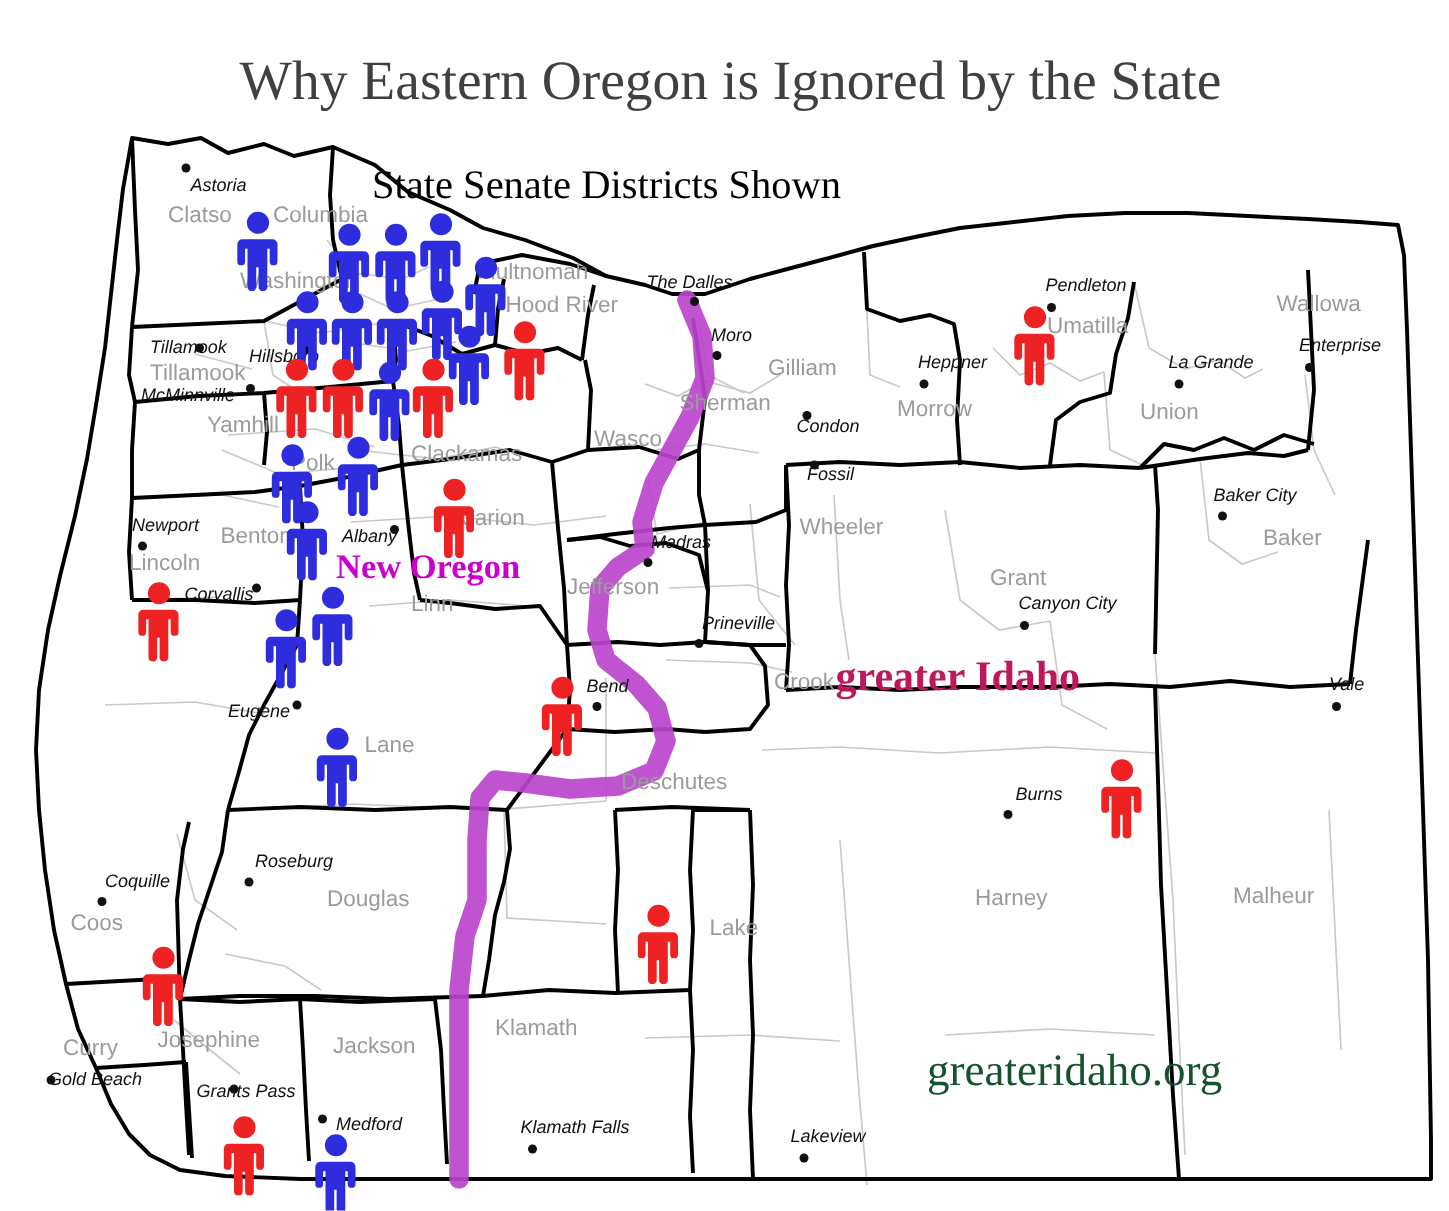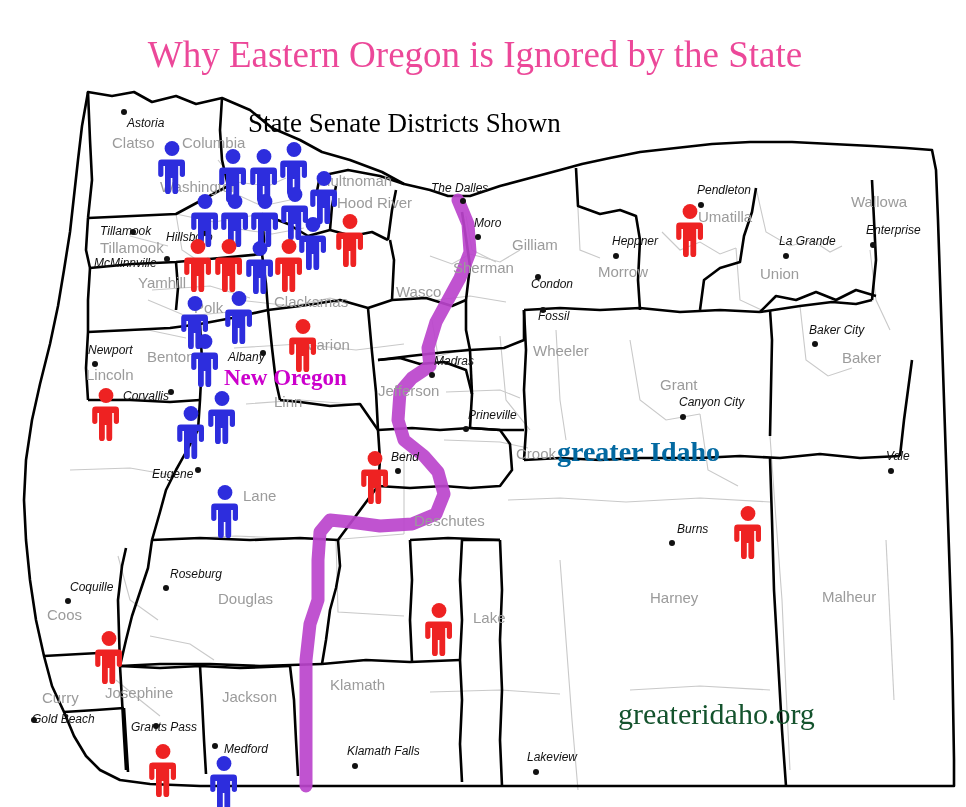--- a/index.html
+++ b/index.html
@@ -2,40 +2,40 @@
 <html><head>
 <meta charset="utf-8">
 <style>
   html,body{margin:0;padding:0;background:#ffffff;}
   body{width:966px;height:807px;overflow:hidden;
        font-family:"Liberation Sans",sans-serif;}
   #stage{position:relative;width:966px;height:807px;background:#fff;}
 
   
   .title{
-    position:absolute;left:0;top:33px;width:950px;text-align:center;
-    font-family:"Liberation Serif",serif;font-size:37px;color:#ec4899;
+    position:absolute;left:12px;top:33px;width:950px;text-align:center;
+    font-family:"Liberation Serif",serif;font-size:37px;color:#404040;
     letter-spacing:0px;white-space:nowrap;
   }
   .subtitle{
     position:absolute;left:248px;top:108px;
     font-family:"Liberation Serif",serif;font-size:27px;color:#000;
     white-space:nowrap;
   }
   .brand{
     position:absolute;left:618px;top:697px;
     font-family:"Liberation Serif",serif;font-size:30px;color:#14532d;
     white-space:nowrap;
   }
   .reg-label{
     position:absolute;font-family:"Liberation Serif",serif;font-weight:bold;
     white-space:nowrap;
   }
   #lbl-new-oregon{left:224px;top:365px;font-size:23px;color:#cc00cc;}
-  #lbl-greater-idaho{left:557px;top:436px;font-size:28px;color:#0369a1;}
+  #lbl-greater-idaho{left:557px;top:436px;font-size:28px;color:#be185d;}
 
   
   #map{position:absolute;left:0;top:0;width:966px;height:807px;}
 
   .county-label{
     font-family:"Liberation Sans",sans-serif;font-size:15px;fill:#9b9b9b;
     font-weight:normal;
   }
   .city-label{
     font-family:"Liberation Sans",sans-serif;font-size:12px;fill:#111;

